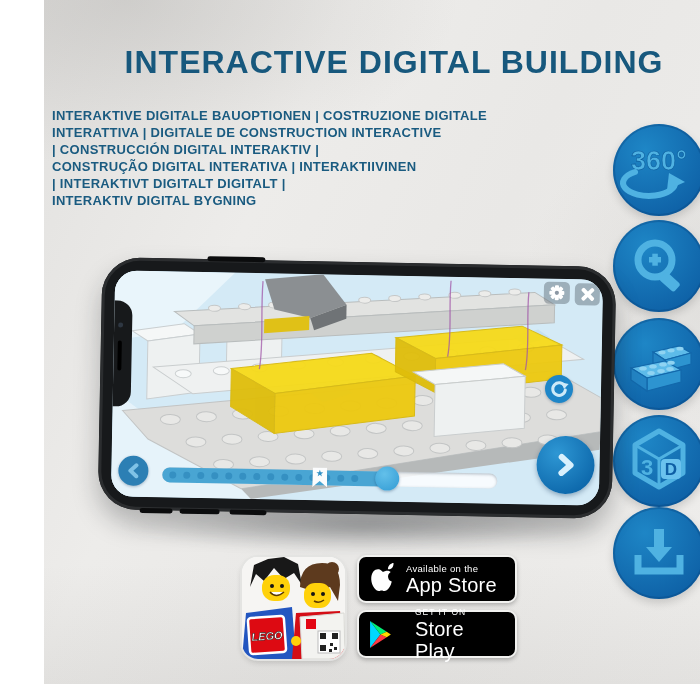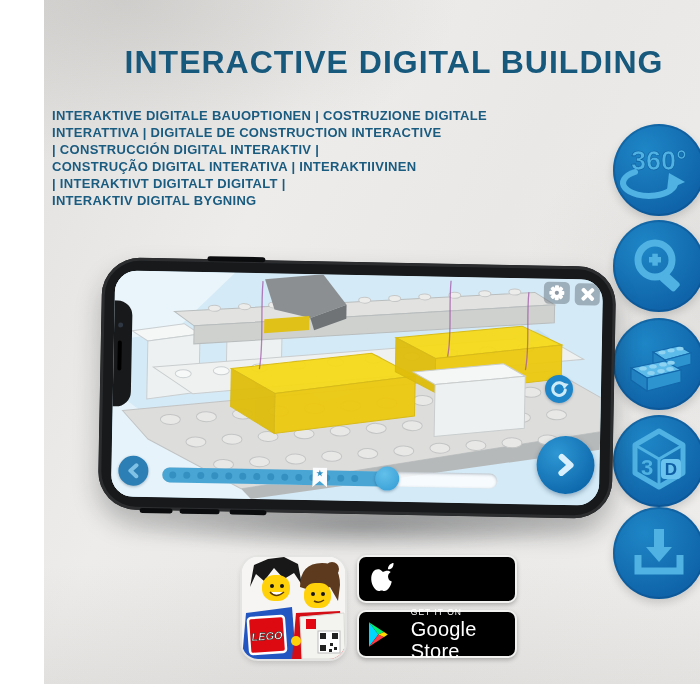--- a/index.html
+++ b/index.html
@@ -356,27 +356,31 @@
         <text x="25" y="83" text-anchor="middle" font-family="Liberation Sans,sans-serif" font-size="11" font-weight="bold" font-style="italic" fill="#fff" stroke="#1a1a1a" stroke-width="0.5">LEGO</text>
       </g>
     </svg>
   </div>
 
   <div class="store-badge badge-appstore">
     <svg width="28" height="34" viewBox="0 0 40 48">
       <path d="M27 10 c0 -6 5 -9 8 -9 c0.5 5 -3 10 -8 9 z" fill="#fff"></path>
       <path d="M20 14 c3 -2 8 -3 11 0 c-3 2 -4.5 5 -3.5 8.5 c0.8 3 3 4.5 5 5 c-0.8 3.5 -2 6.5 -4 9.5 c-2.5 3.5 -5.5 5 -8 4 c-1.5 -0.6 -3.5 -0.6 -5 0 c-2.5 1 -5.5 -0.5 -8 -4 c-5 -7 -6 -18 -1 -24 c2.5 -3 8 -4 11 -1 z" fill="#fff"></path>
     </svg>
+    <div class="store-text">
+      <span class="small">Available on the</span>
+      <span class="big">App Store</span>
+    </div>
   </div>
 
   <div class="store-badge badge-gplay">
     <svg width="24" height="27" viewBox="0 0 20 26">
       <polygon points="0,0 0,26 10,13" fill="#00d7fe"></polygon>
       <polygon points="0,0 16,10.4 10,13" fill="#00f076"></polygon>
       <polygon points="0,26 16,15.6 10,13" fill="#ff3a44"></polygon>
       <polygon points="10,13 16,10.4 20,13 16,15.6" fill="#ffd900"></polygon>
     </svg>
     <div class="store-text">
       <span class="small">GET IT ON</span>
-      <span class="big">Google Store</span>
+      <span class="big">Store Play</span>
     </div>
   </div>
 </div>
 
 </body></html>

